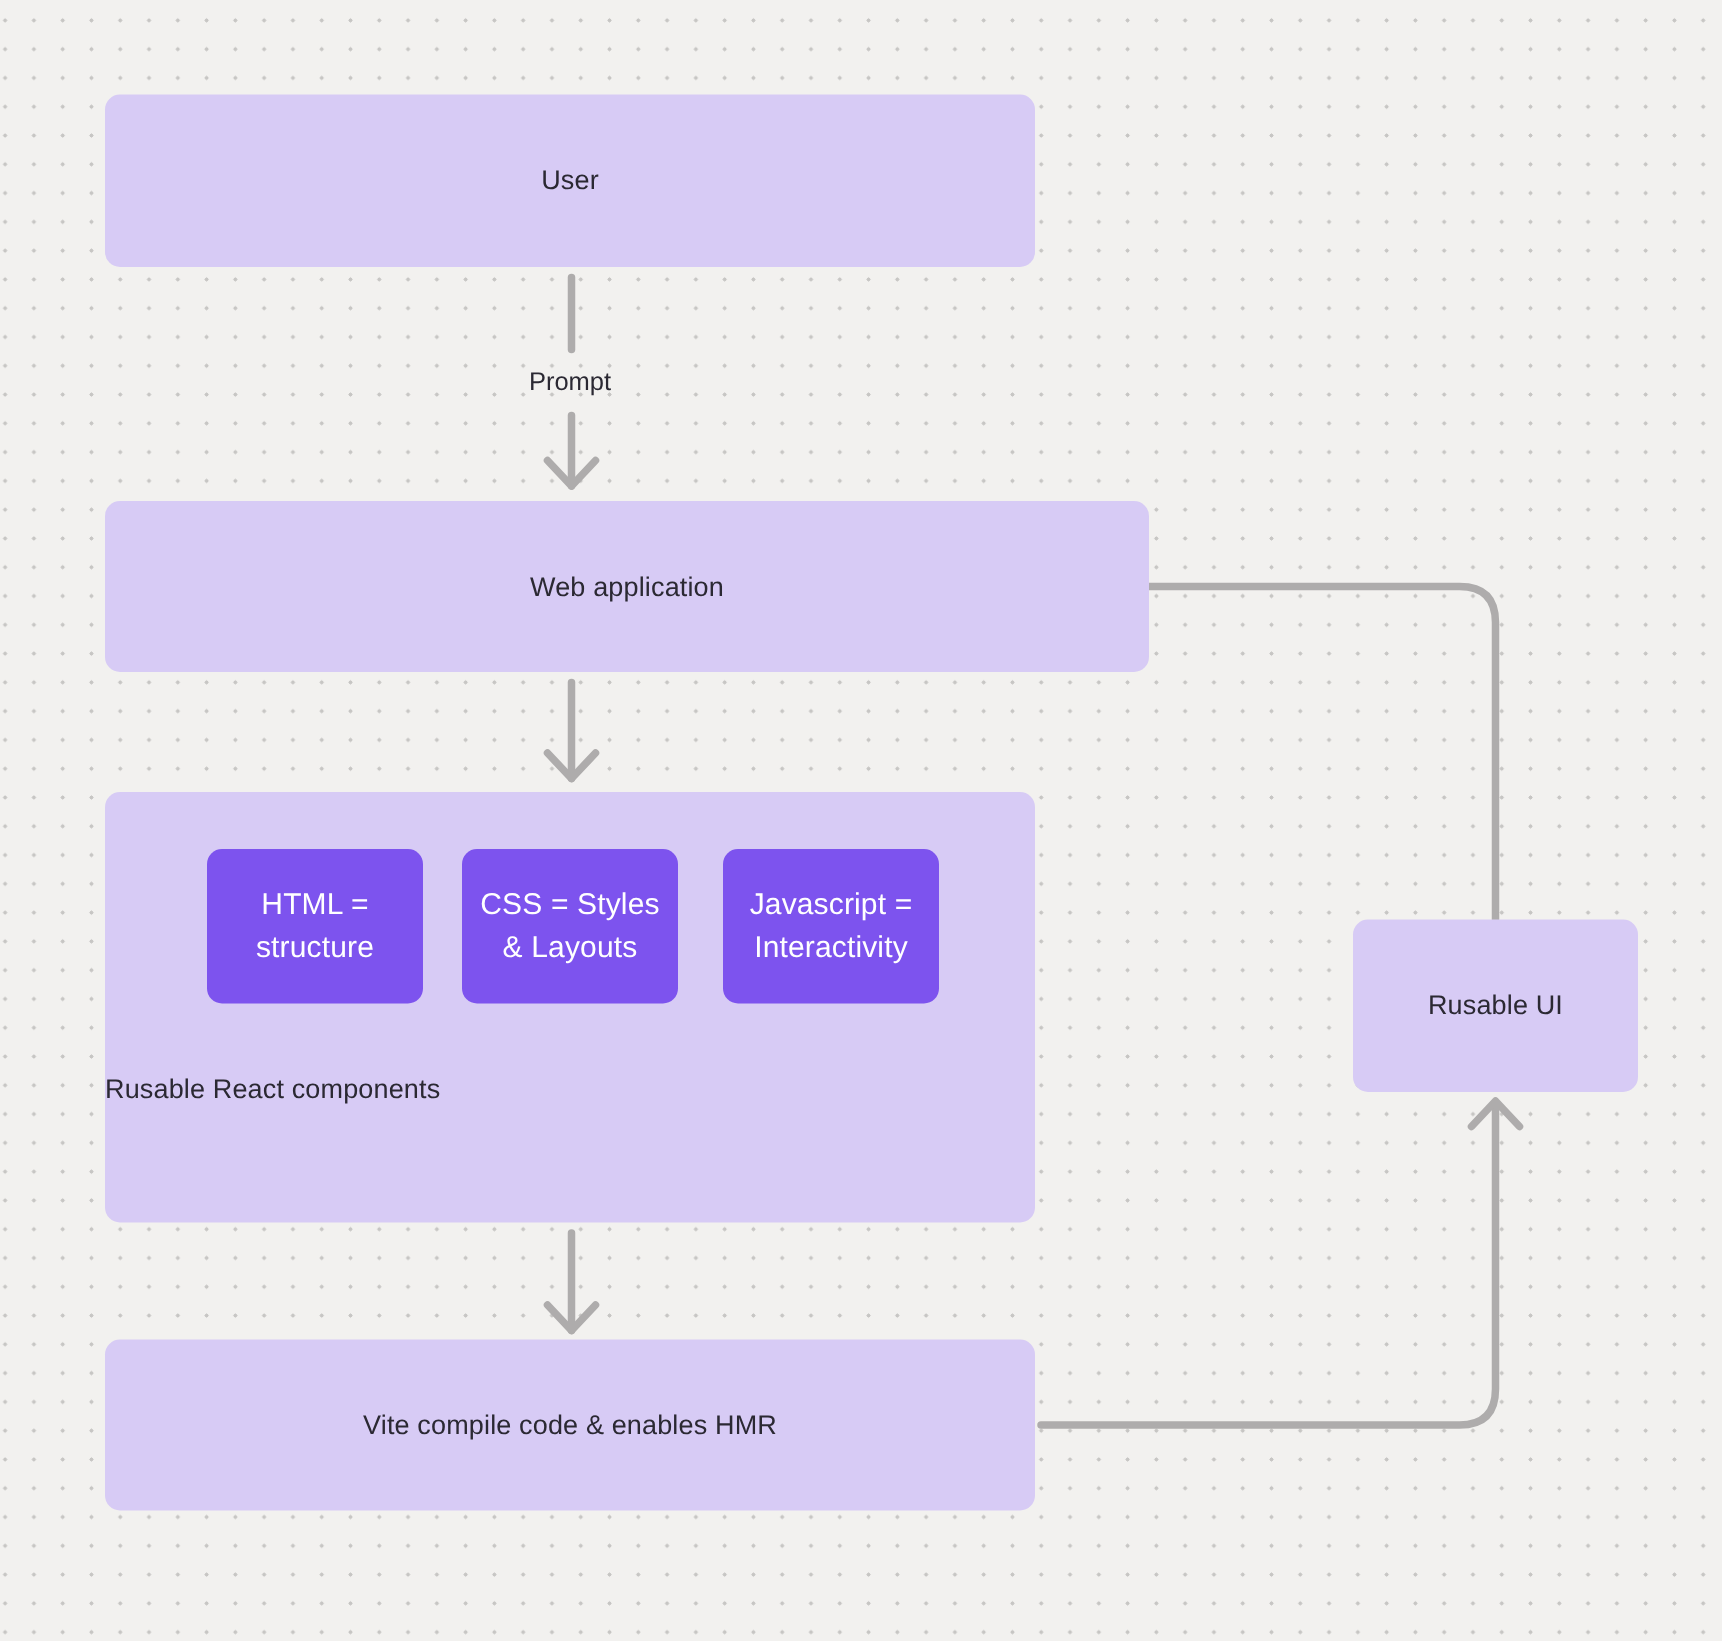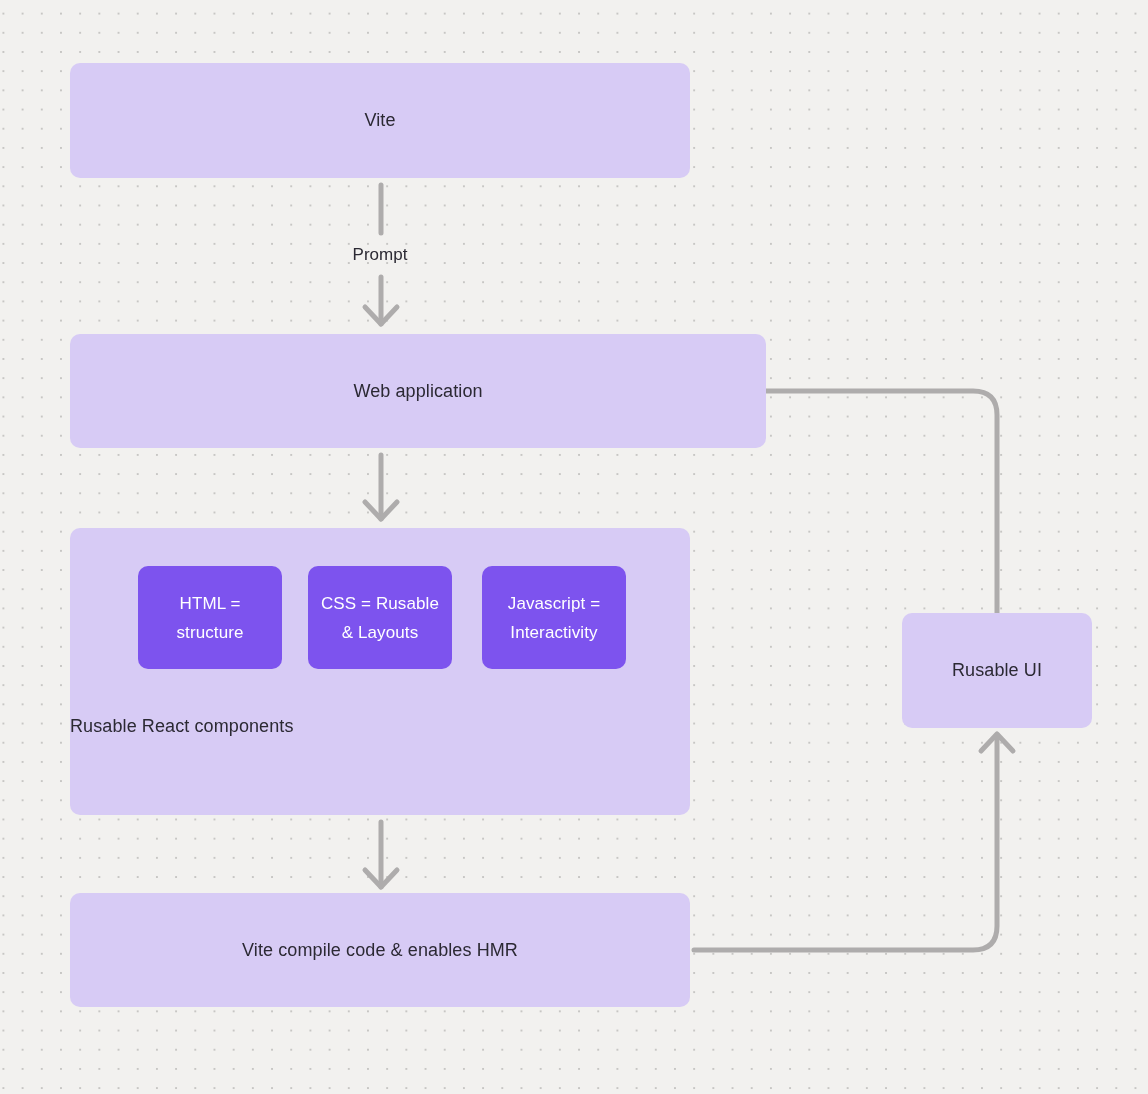--- a/index.html
+++ b/index.html
@@ -51,21 +51,21 @@
   .node-container{left:70px;top:528px;width:620px;height:287px;display:block;}
   .node-vite{left:70px;top:893px;width:620px;height:114px;}
   .node-renderui{left:902px;top:613px;width:190px;height:115px;}
   .subnode{
     position:absolute;
     top:38px;width:144px;height:103px;
     background:var(--accent-fill);
     border-radius:10px;
     display:flex;flex-direction:column;align-items:center;justify-content:center;
     color:var(--text-light);
-    font-size:17px;font-weight:500;
+    font-size:20px;font-weight:500;
     line-height:29px;
     text-align:center;
   }
   .subnode-html{left:68px;}
   .subnode-css{left:238px;}
   .subnode-js{left:412px;align-items:center;}
   .container-caption{
     position:absolute;left:0;top:188px;width:620px;
     text-align:left;
     color:var(--text-dark);
@@ -91,36 +91,36 @@
     <path d="M365,502 L381,519 L397,502"></path>
     <path d="M381,822 L381,887"></path>
     <path d="M365,870 L381,887 L397,870"></path>
     <path d="M694,950 L973,950 Q997,950 997,926 L997,735"></path>
     <path d="M981,751 L997,734 L1013,751"></path>
     <path d="M997,613 L997,415 Q997,391 973,391 L700,391"></path>
     <path d="M716,375 L699,391 L716,408"></path>
   </svg>
 
   <div class="node node-user">
-    <span>Vite</span>
+    <span>User</span>
   </div>
 
   <div class="edge-label">Prompt</div>
 
   <div class="node node-webapp">
     <span>Web application</span>
   </div>
 
   <div class="node node-container">
     <div class="subnode subnode-html">
       <span>HTML =</span>
       <span>structure</span>
     </div>
     <div class="subnode subnode-css">
-      <span>CSS = Rusable</span>
+      <span>CSS = Styles</span>
       <span>&amp; Layouts</span>
     </div>
     <div class="subnode subnode-js">
       <span>Javascript =</span>
       <span>Interactivity</span>
     </div>
     <div class="container-caption">Rusable React components</div>
   </div>
 
   <div class="node node-vite">

